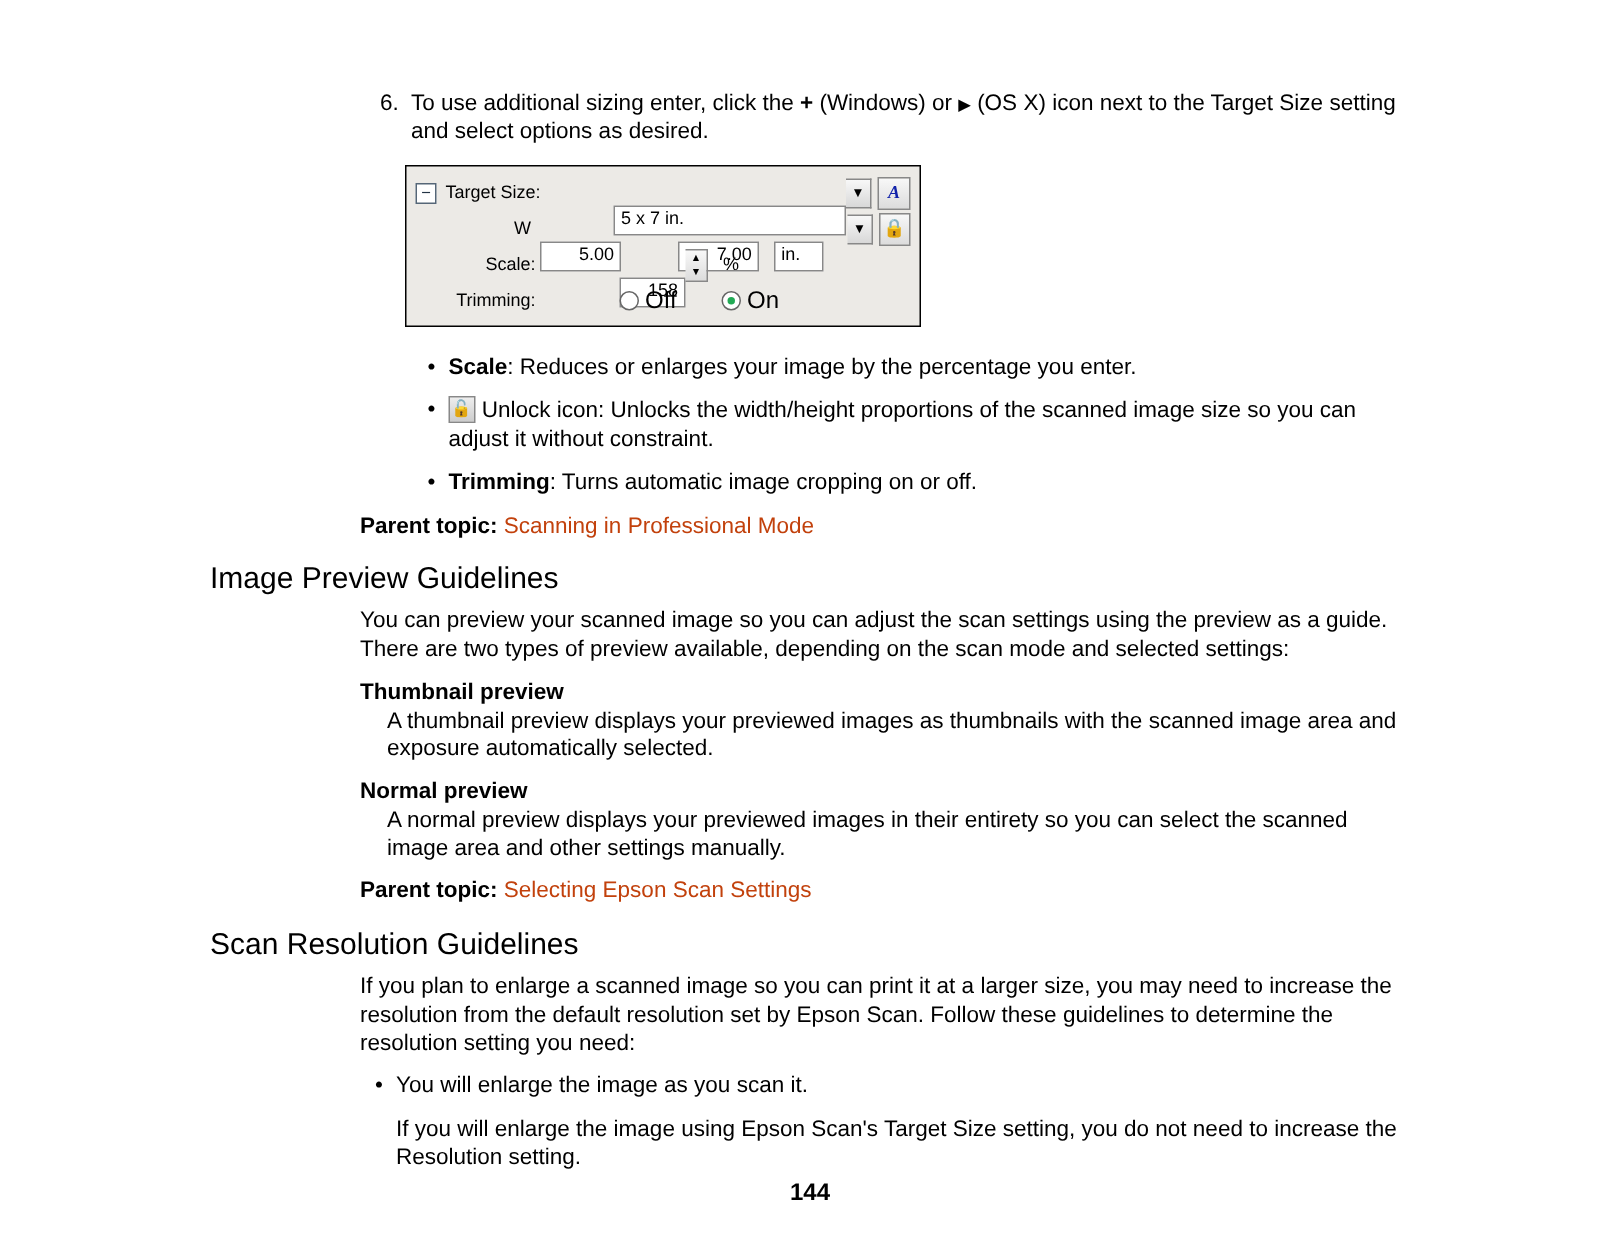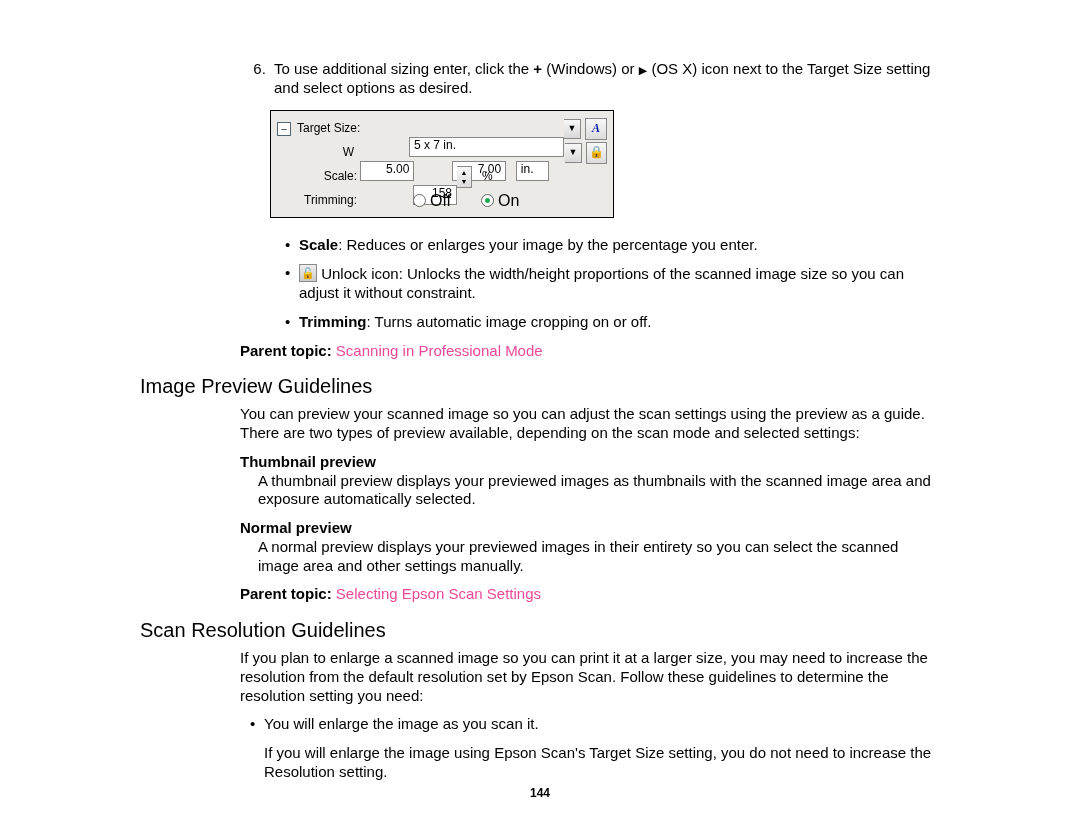--- a/index.html
+++ b/index.html
@@ -165,21 +165,21 @@
     text-align: center;
     line-height: 16px;
   }
   .plus-sym { font-weight: bold; }
   .play-sym { font-size: 11px; }
   .parent-topic {
     margin: 4px 0 14px 100px;
     font-size: 15px;
   }
   .parent-topic .lbl { font-weight: bold; }
-  .parent-topic a { color: #ec4899; text-decoration: none; }
+  .parent-topic a { color: #c2410c; text-decoration: none; }
   h2.sec {
     margin: 0 0 6px 0;
     font-size: 20px;
     font-weight: normal;
   }
   .body-para {
     margin: 0 0 10px 100px;
   }
   .sub-hdr {
     margin: 0 0 0 100px;
@@ -202,21 +202,21 @@
     content: "•";
     position: absolute;
     left: 0;
     top: 0;
   }
   .footnote {
     position: absolute;
     left: 0;
     width: 1080px;
     text-align: center;
-    font-size: 12px;
+    font-size: 16px;
     font-weight: bold;
     top: 786px;
   }
   .gap { display:inline-block; width:10px; }
   .gap-lg { display:inline-block; width:20px; }
 </style>
 </head>
 <body>
 
 <div class="page">

